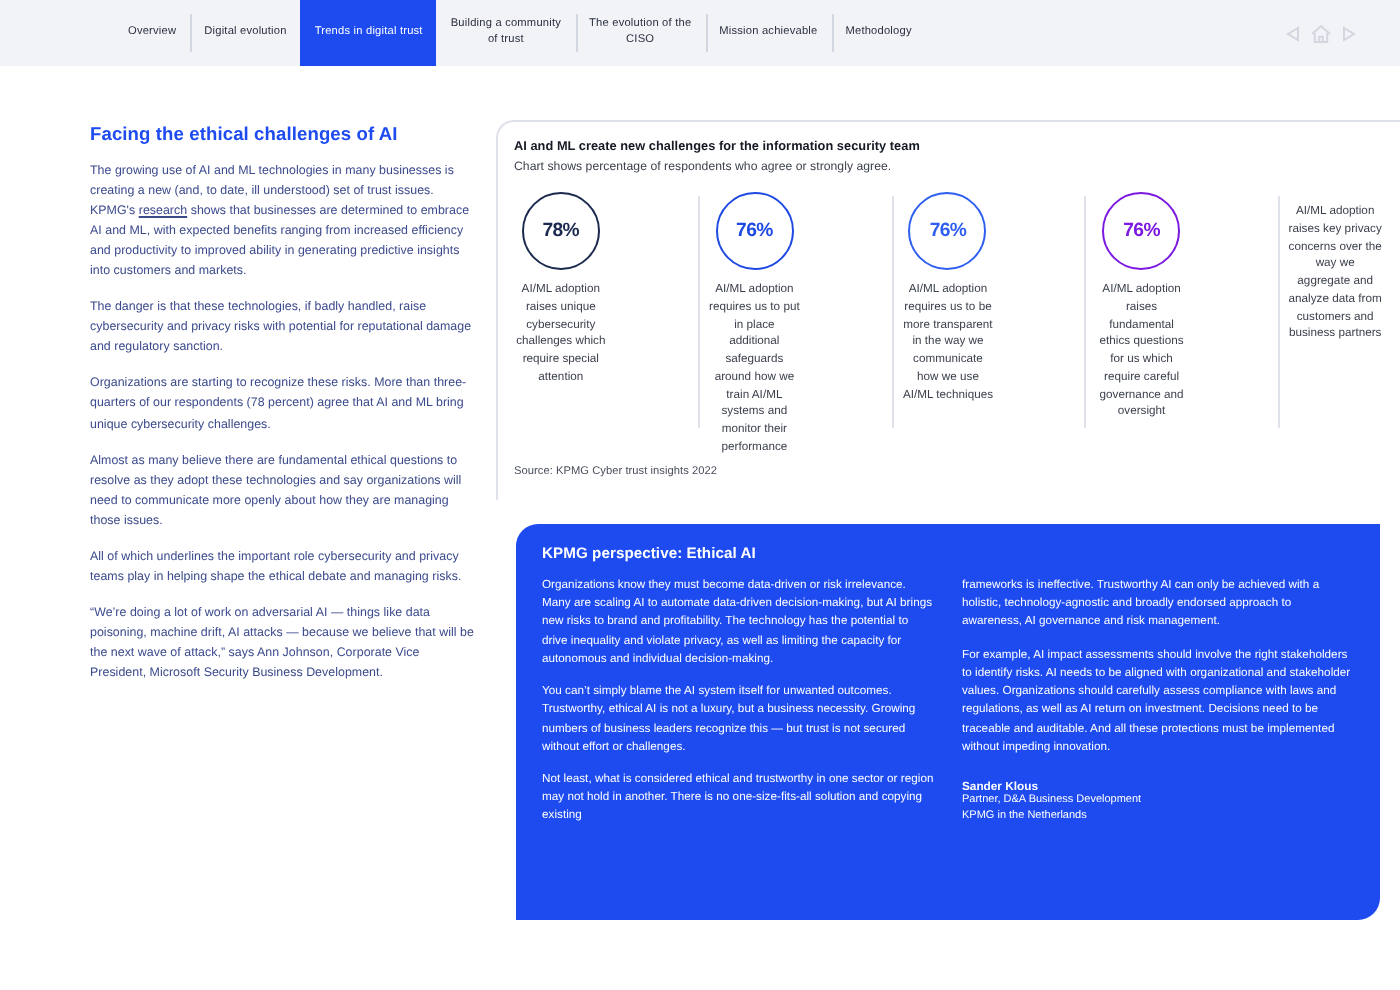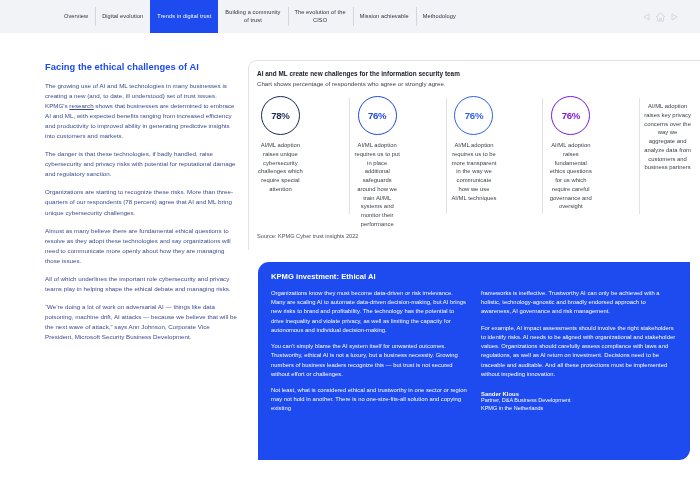--- a/index.html
+++ b/index.html
@@ -189,21 +189,21 @@
       </div>
       <div class="stat">
         <div class="stat-label">AI/ML adoption raises key privacy concerns over the way we aggregate and analyze data from customers and business partners</div>
       </div>
     </div>
 
     <div class="chart-source">Source: KPMG Cyber trust insights 2022</div>
   </div>
 
   <div class="persp">
-    <h2>KPMG investment: Ethical AI</h2>
+    <h2>KPMG perspective: Ethical AI</h2>
     <div class="persp-cols">
       <div class="persp-col">
         <p>Organizations know they must become data-driven or risk irrelevance. Many are scaling AI to automate data-driven decision-making, but AI brings new risks to brand and profitability. The technology has the potential to drive inequality and violate privacy, as well as limiting the capacity for autonomous and individual decision-making.</p>
         <p>You can’t simply blame the AI system itself for unwanted outcomes. Trustworthy, ethical AI is not a luxury, but a business necessity. Growing numbers of business leaders recognize this — but trust is not secured without effort or challenges.</p>
         <p>Not least, what is considered ethical and trustworthy in one sector or region may not hold in another. There is no one-size-fits-all solution and copying existing</p>
       </div>
       <div class="persp-col">
         <p>frameworks is ineffective. Trustworthy AI can only be achieved with a holistic, technology-agnostic and broadly endorsed approach to awareness, AI governance and risk management.</p>
         <p>For example, AI impact assessments should involve the right stakeholders to identify risks. AI needs to be aligned with organizational and stakeholder values. Organizations should carefully assess compliance with laws and regulations, as well as AI return on investment. Decisions need to be traceable and auditable. And all these protections must be implemented without impeding innovation.</p>
         <div class="sig-name">Sander Klous</div>

